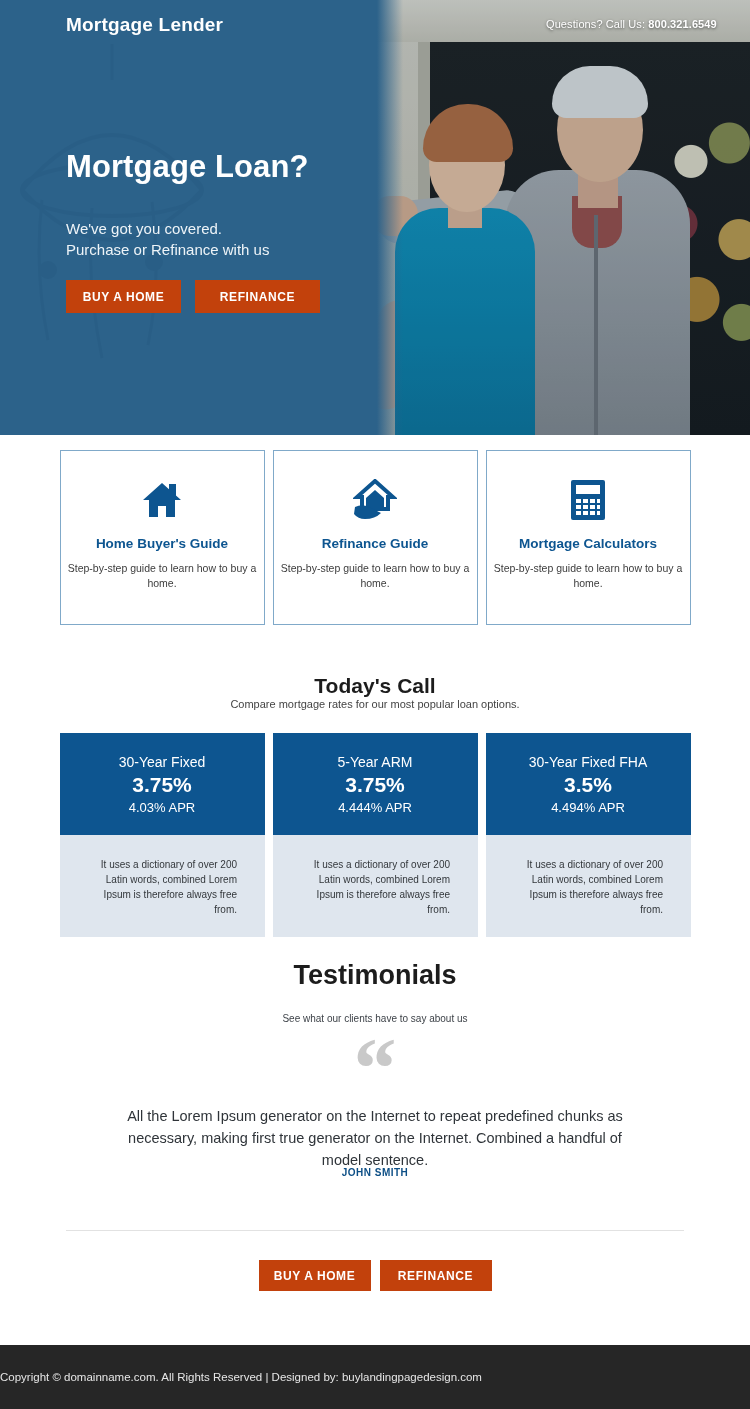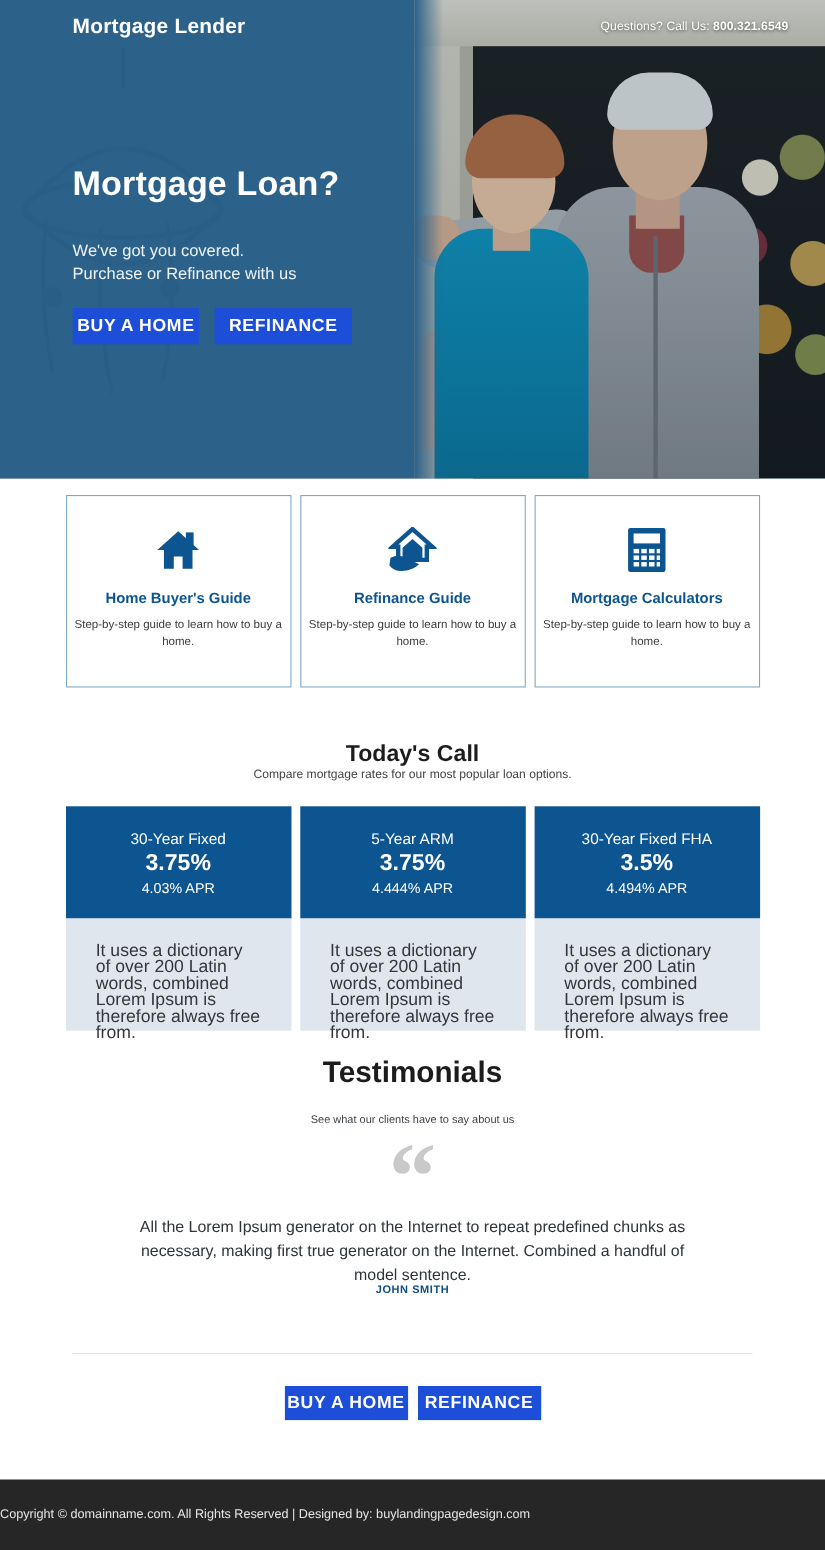--- a/index.html
+++ b/index.html
@@ -235,23 +235,23 @@
   .hero-buttons {
     position: absolute;
     top: 280px; left: 66px;
     display: flex;
     gap: 14px;
   }
   .btn-green {
     display: inline-flex;
     align-items: center;
     justify-content: center;
-    background: #1d4ed8;
+    background: #c2410c;
     color: #ffffff;
-    font-size: 16px;
+    font-size: 12px;
     font-weight: bold;
     letter-spacing: .6px;
     border: none;
     cursor: pointer;
     font-family: "Liberation Sans", sans-serif;
   }
   .hero-buttons .btn-green { width: 115px; height: 33px; }
   .hero-buttons .btn-green.wide { width: 125px; }
 
   
@@ -329,23 +329,23 @@
   .rate-apr { font-size: 13px; margin-top: 3px; }
   .rate-body {
     background: #dfe6ee;
     height: 102px;
     display: flex;
     align-items: flex-start;
     justify-content: center;
     padding-top: 22px;
   }
   .rate-body p {
-    font-size: 16px;
+    font-size: 10px;
     color: #33373b;
-    text-align: left;
+    text-align: right;
     line-height: 15px;
     width: 150px;
   }
 
   
   .testi-heading {
     position: absolute;
     top: 960px; left: 0; width: 750px;
     text-align: center;
     font-size: 27px;

